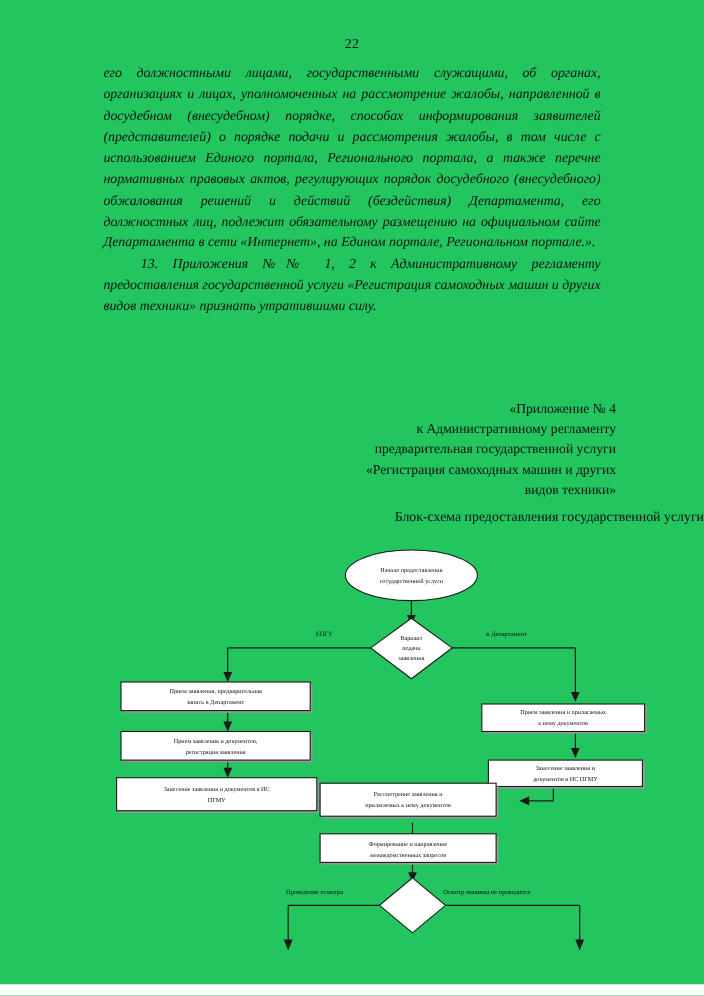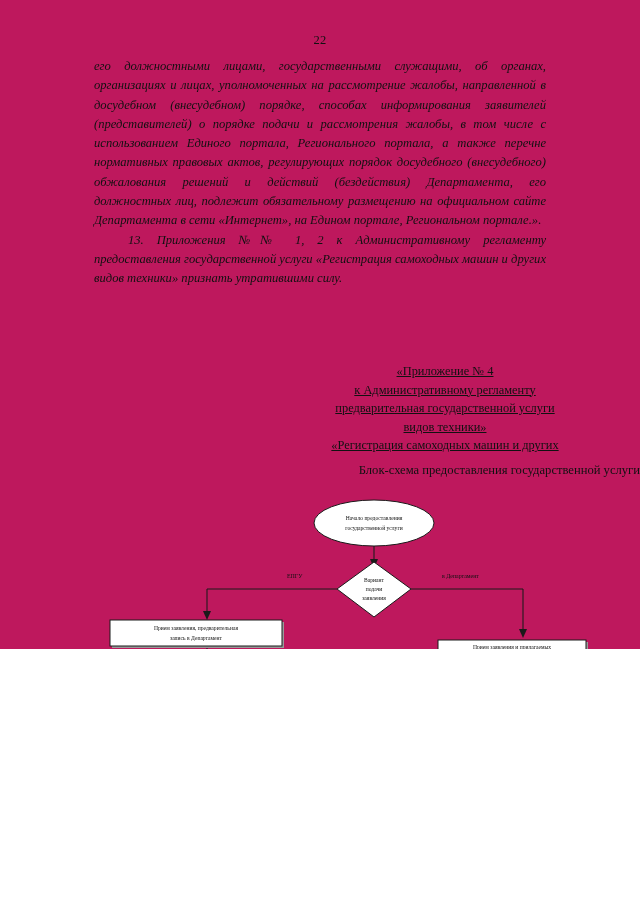--- a/index.html
+++ b/index.html
@@ -4,22 +4,22 @@
 <title>Документ — страница 22</title>
 <style>
   html, body {
     margin: 0;
     padding: 0;
     background: #ffffff;
   }
   .page {
     position: relative;
     width: 640px;
-    height: 649px;
-    background: #be185d;
+    height: 895px;
+    background: #22c55e;
     font-family: "Liberation Serif", "DejaVu Serif", serif;
     color: #111111;
     overflow: hidden;
   }
   .page-number {
     position: absolute;
     top: 33px;
     left: 0;
     width: 640px;
     text-align: center;
@@ -45,22 +45,21 @@
   .body-text p.indented {
     text-indent: 34px;
   }
   .appendix-block {
     position: absolute;
     left: 330px;
     top: 362px;
     width: 230px;
     font-size: 12.4px;
     line-height: 18.6px;
-    text-align: center;
-    text-decoration: underline;
+    text-align: right;
   }
   .appendix-block div { white-space: nowrap; }
   .scheme-title {
     position: absolute;
     left: 0;
     top: 462px;
     width: 640px;
     text-align: right;
     font-size: 12.6px;
     line-height: 16px;
@@ -108,22 +107,22 @@
 
   <div class="body-text">
     <p>его должностными лицами, государственными служащими, об органах, организациях и лицах, уполномоченных на рассмотрение жалобы, направленной в досудебном (внесудебном) порядке, способах информирования заявителей (представителей) о порядке подачи и рассмотрения жалобы, в том числе с использованием Единого портала, Регионального портала, а также перечне нормативных правовых актов, регулирующих порядок досудебного (внесудебного) обжалования решений и действий (бездействия) Департамента, его должностных лиц, подлежит обязательному размещению на официальном сайте Департамента в сети «Интернет», на Едином портале, Региональном портале.».</p>
     <p class="indented">13. Приложения №№ 1, 2 к Административному регламенту предоставления государственной услуги «Регистрация самоходных машин и других видов техники» признать утратившими силу.</p>
   </div>
 
   <div class="appendix-block">
     <div>«Приложение № 4</div>
     <div>к Административному регламенту</div>
     <div>предварительная государственной услуги</div>
+    <div>«Регистрация самоходных машин и других</div>
     <div>видов техники»</div>
-    <div>«Регистрация самоходных машин и других</div>
   </div>
 
   <div class="scheme-title">Блок-схема предоставления государственной услуги</div>
 
   <div class="flow">
     <svg width="640" height="905" viewBox="0 0 640 905" xmlns="http://www.w3.org/2000/svg">
 
       <path class="conn" d="M 374 546 L 374 560"></path>
       <path d="M 370 559 L 378 559 L 374 568 Z" fill="#1a1a1a"></path>
 

